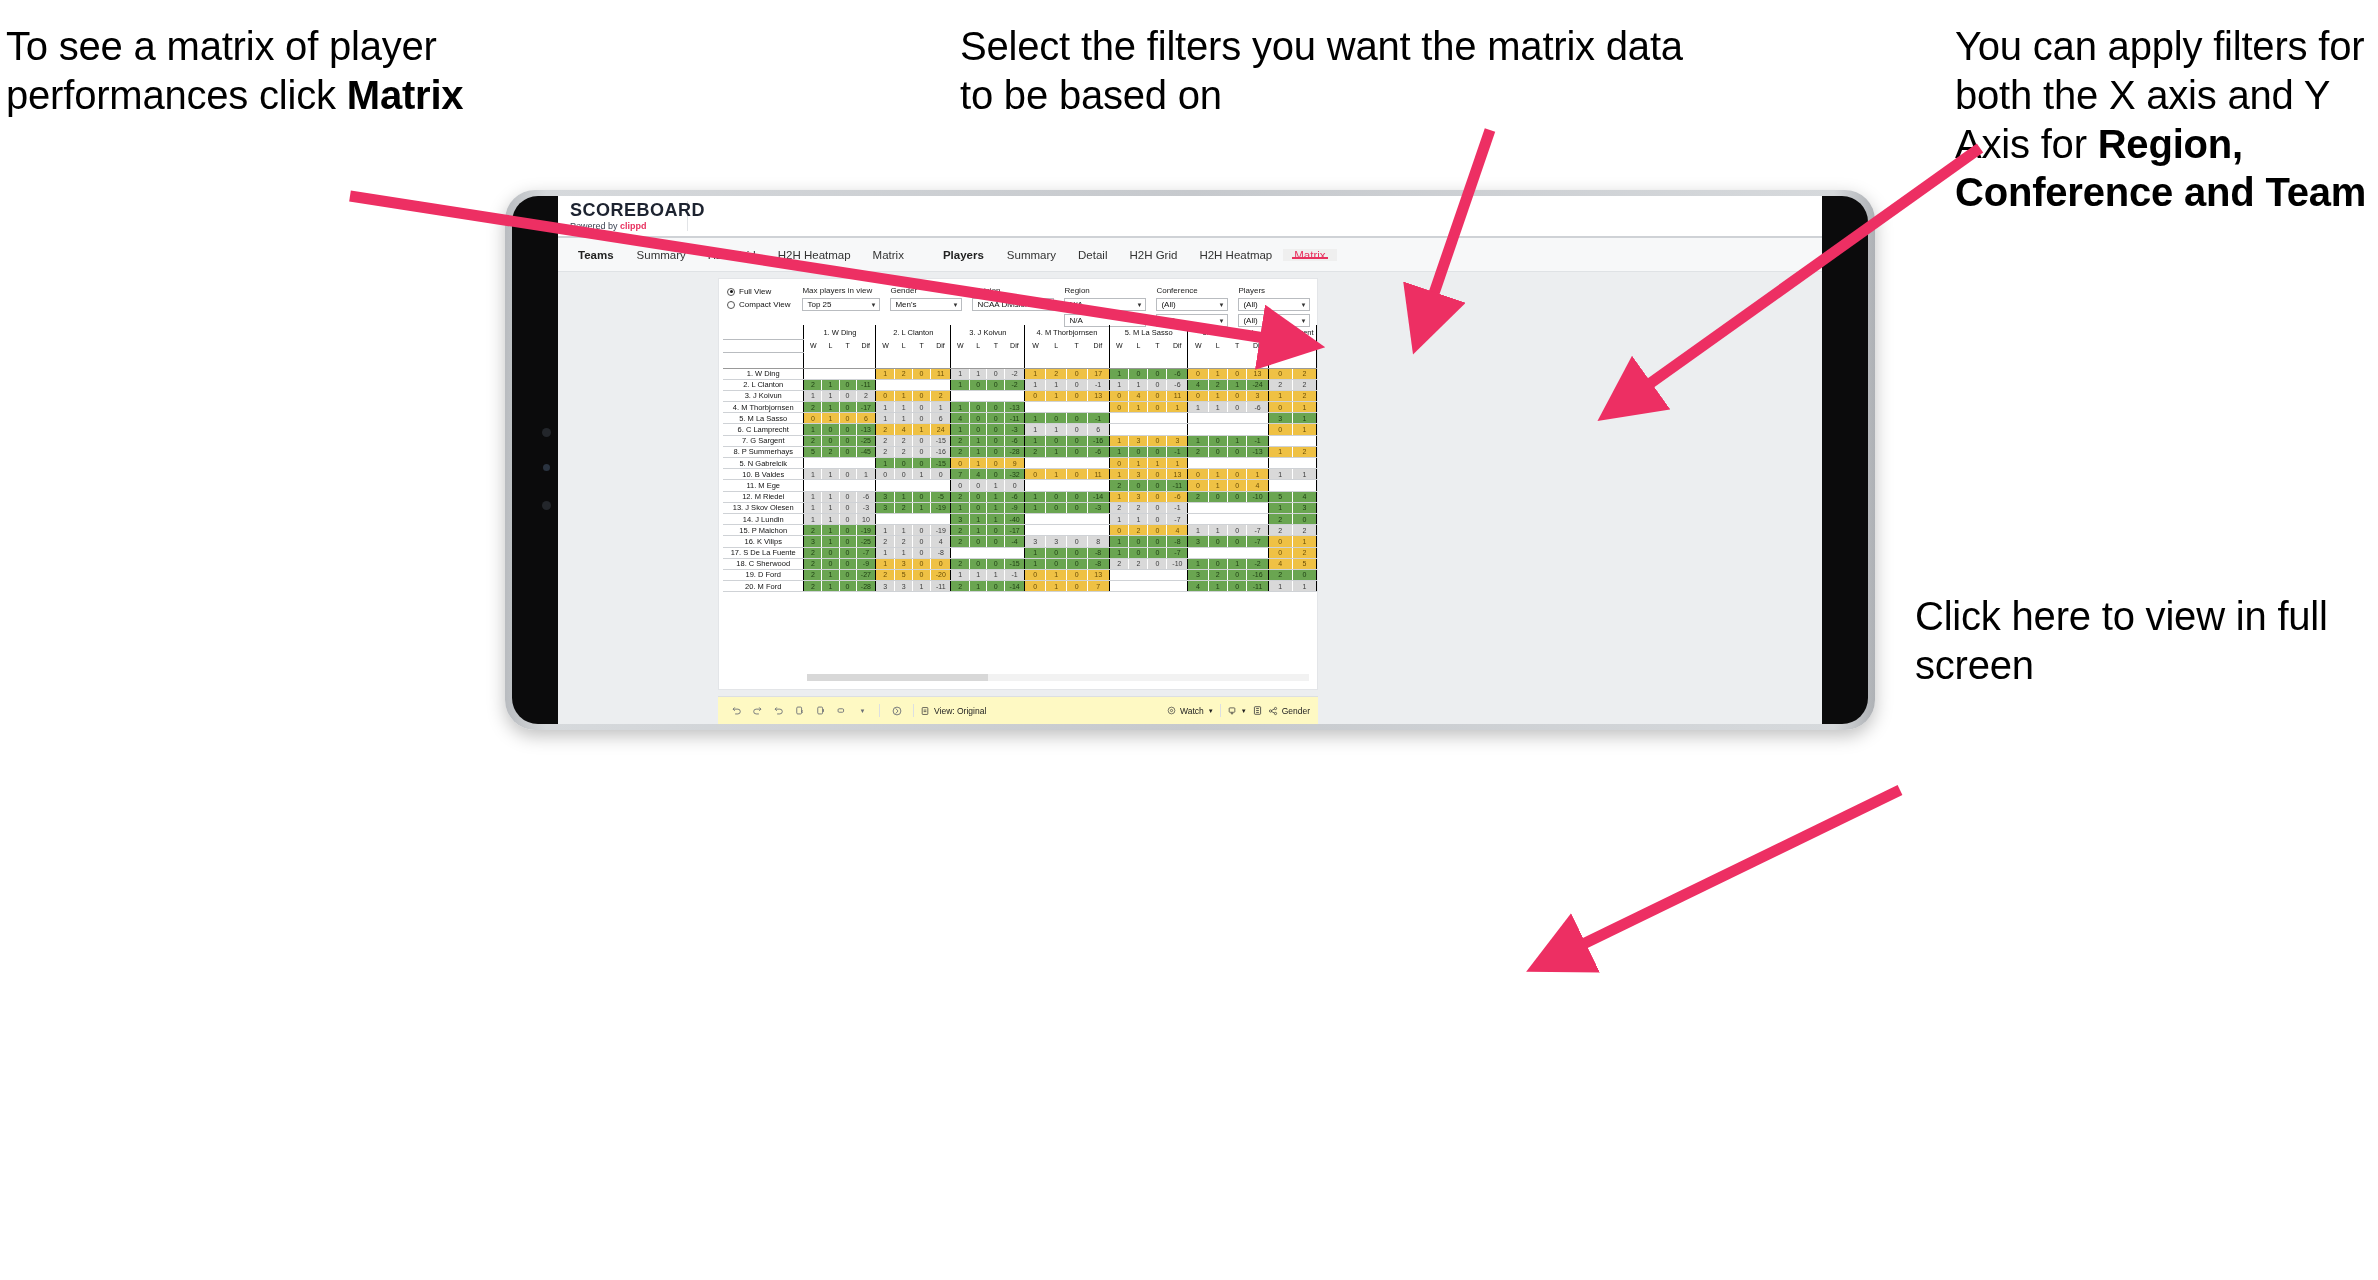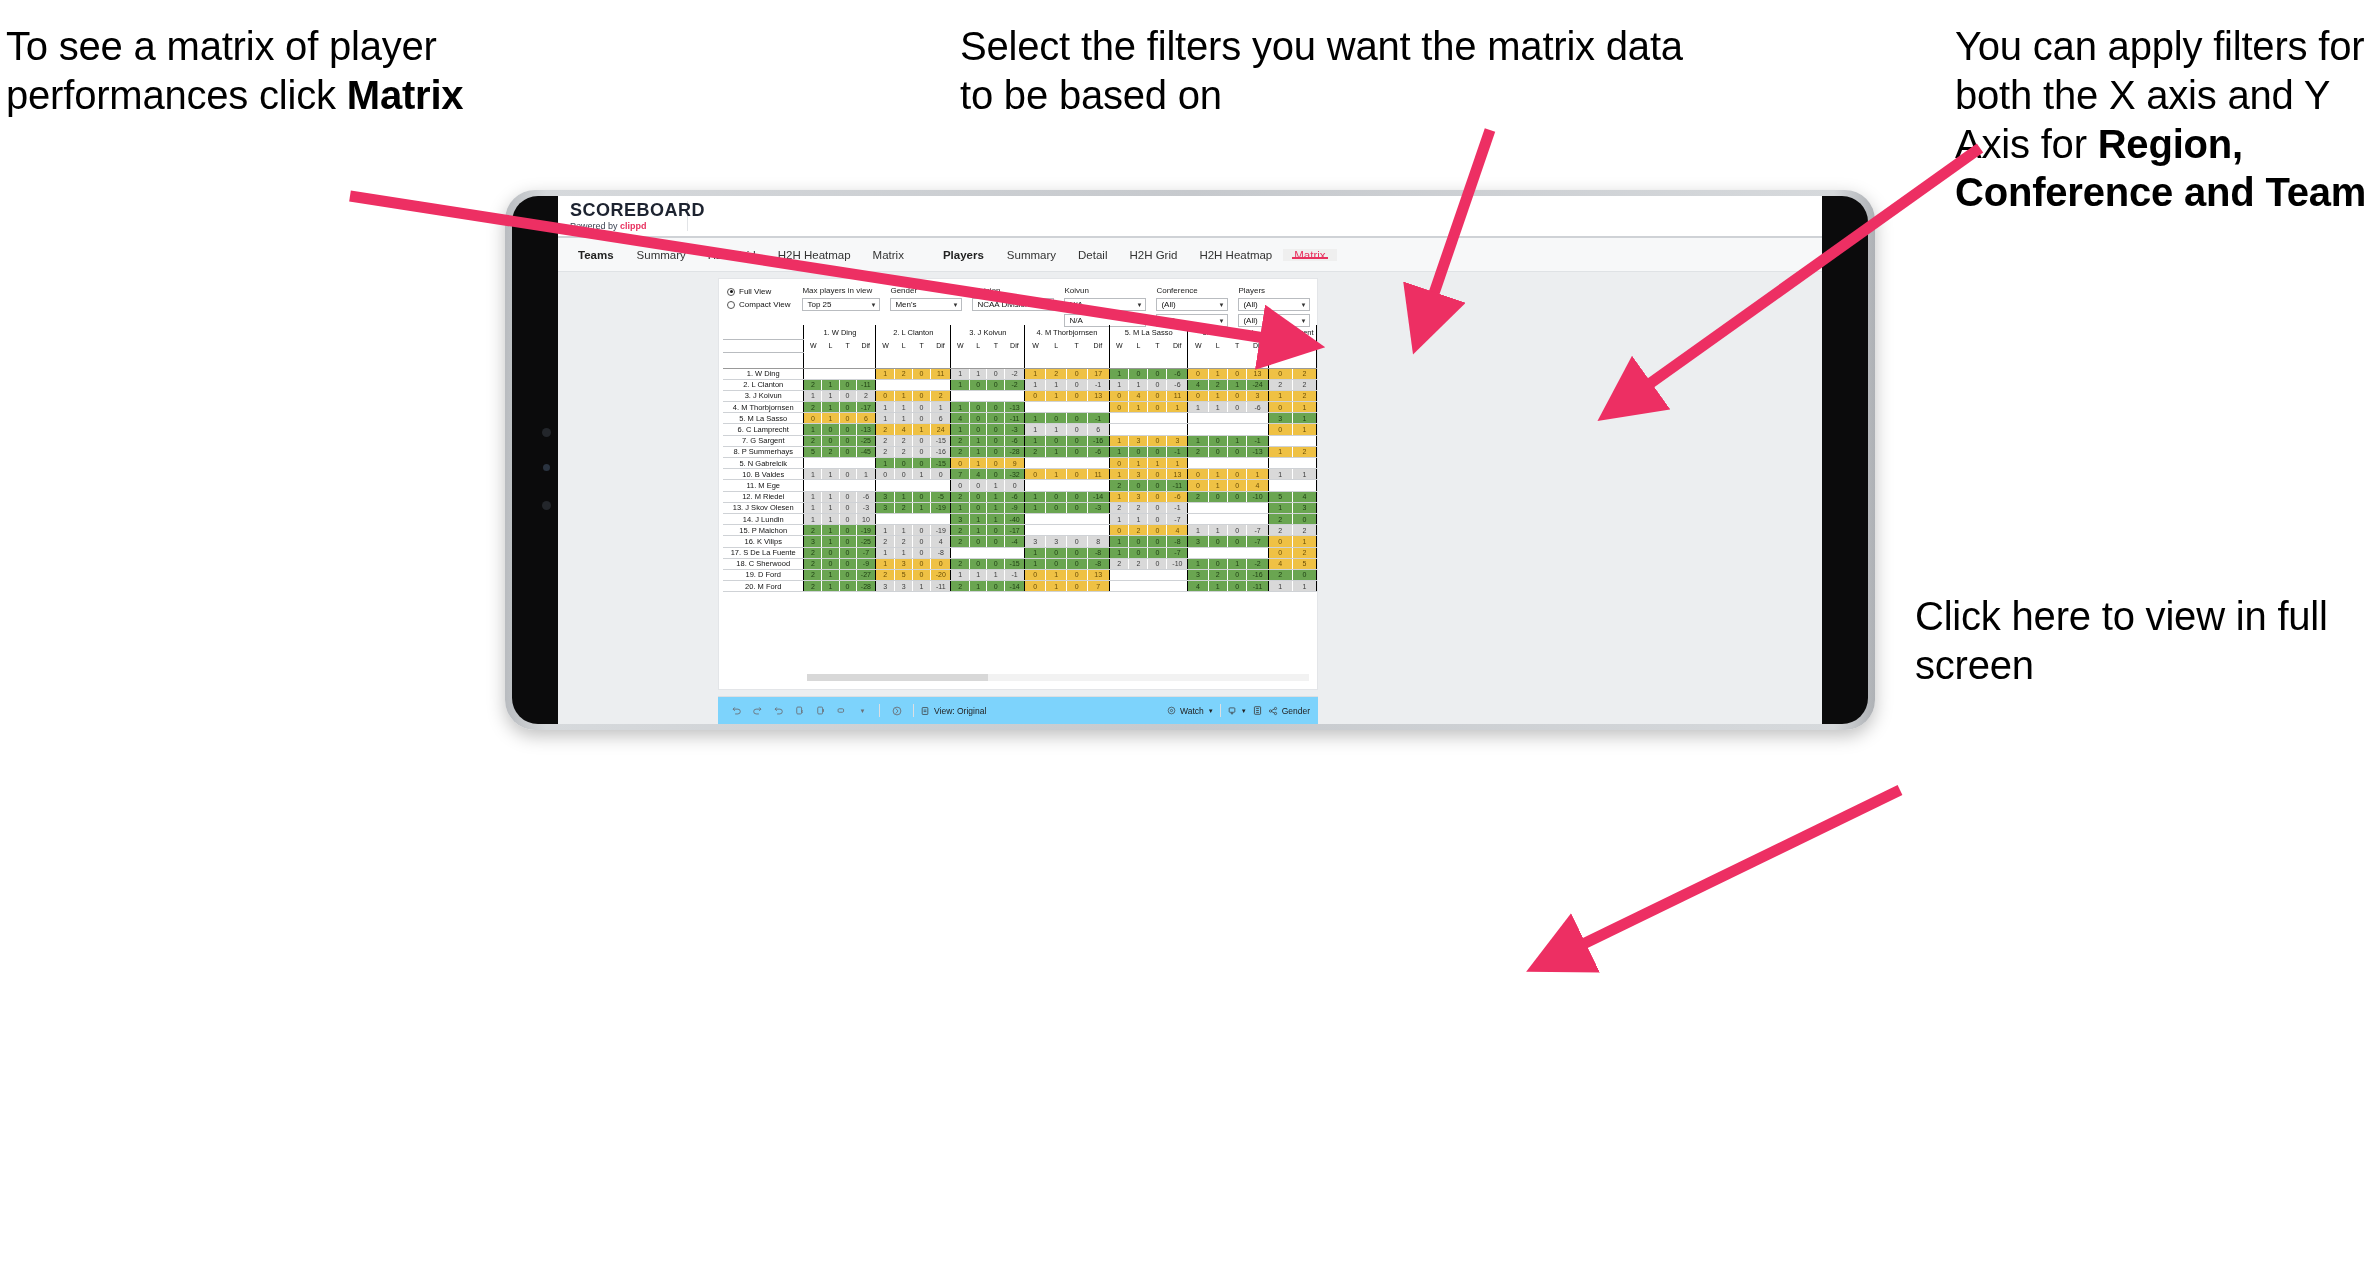--- a/index.html
+++ b/index.html
@@ -131,21 +131,21 @@
   .c-gray  { background:#d9d9d9; color:#3b3b3b; }
   .c-none  { background:#ffffff; }
   tr.rowline td { border-bottom:.7px solid #cfd2d6; }
 
   .hscroll { position:absolute; left:88px; right:8px; bottom:8px; height:7px; background:#f2f2f2; }
   .hscroll .thumb { width:36%; height:100%; background:#d8d8d8; }
 
   
   .tbar {
     position:absolute; left:160px; width:600px; bottom:0px; height:28px;
-    background:#7dd3fc; border-top:1px solid #dcdfe2; display:flex; align-items:center;
+    background:#fef9c3; border-top:1px solid #dcdfe2; display:flex; align-items:center;
     padding:0 8px; font-size:8px; color:#3b3b3b; gap:0;
   }
   .tb-ico { width:21px; height:100%; display:flex; align-items:center; justify-content:center; color:#6b6f76; cursor:pointer;}
   .tb-ico svg { display:block; }
   .tb-sep { width:1px; height:13px; background:#dcdfe2; margin:0 6px; }
   .tb-txt { display:flex; align-items:center; gap:4px; cursor:pointer; white-space:nowrap; color:#222; font-size:8.5px;}
   .tb-spacer { flex:1; }
   .caret { font-size:6px; }
 </style>
 </head>
@@ -247,21 +247,21 @@
 
               <div class="fcol">
                 <div class="flab">Division</div>
                 <div class="sel w-div">
                   <span>NCAA Division I</span>
                   <span class="car">▼</span>
                 </div>
               </div>
 
               <div class="fcol">
-                <div class="flab">Koivun</div>
+                <div class="flab">Region</div>
                 <div class="sel w-reg">
                   <span>N/A</span>
                   <span class="car">▼</span>
                 </div>
                 <div class="sel w-reg">
                   <span>N/A</span>
                   <span class="car">▼</span>
                 </div>
               </div>
 

